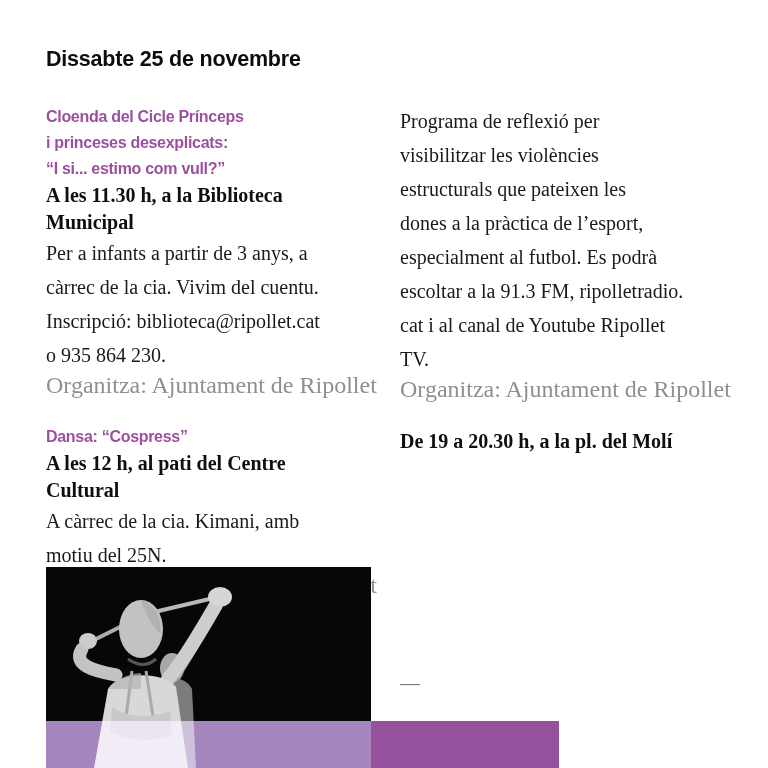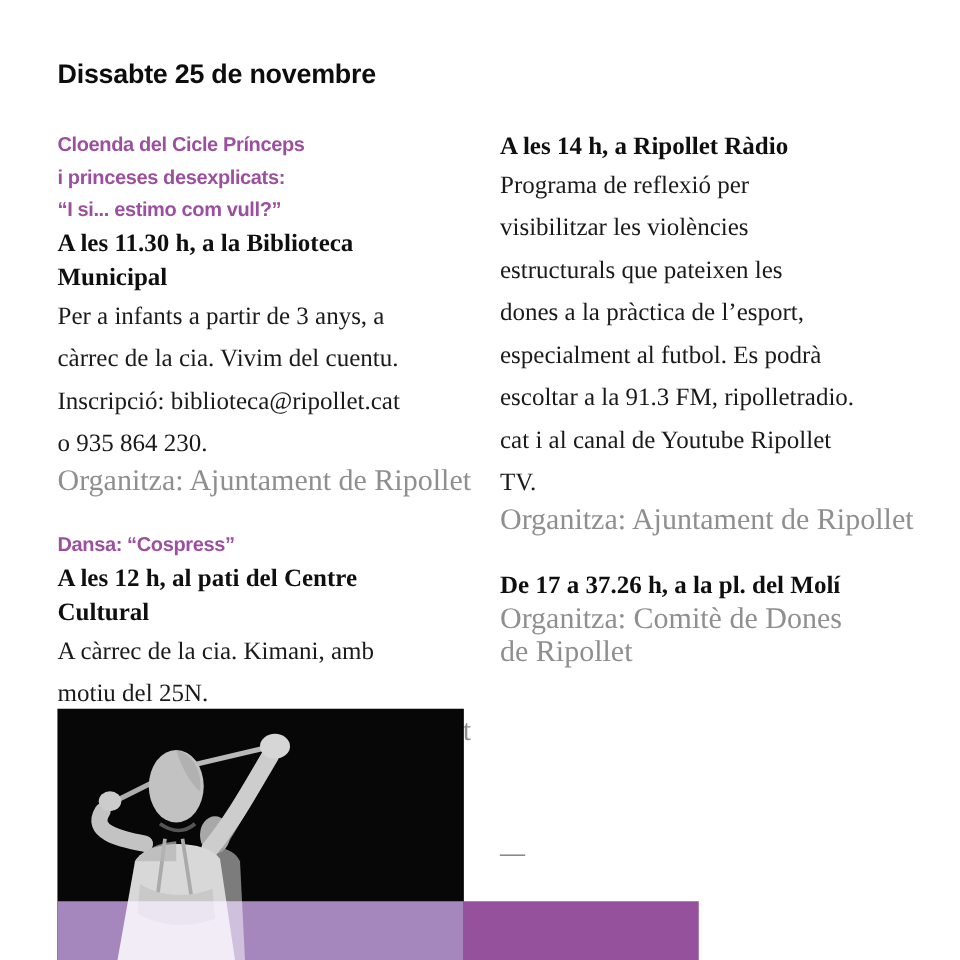--- a/index.html
+++ b/index.html
@@ -89,35 +89,32 @@
     <div class="event-when">A les 12 h, al pati del Centre
 Cultural</div>
     <div class="event-desc">A càrrec de la cia. Kimani, amb
 motiu del 25N.</div>
     <div class="event-org">Organitza: Ajuntament de Ripollet</div>
   </div>
 </div>
 
 <div id="col-right" class="column">
   <div class="event">
-    <div class="event-when">A les 14 h, a Ripollet Ràdio</div>
     <div class="event-desc">Programa de reflexió per
 visibilitzar les violències
 estructurals que pateixen les
 dones a la pràctica de l’esport,
 especialment al futbol. Es podrà
 escoltar a la 91.3 FM, ripolletradio.
 cat i al canal de Youtube Ripollet
 TV.</div>
     <div class="event-org">Organitza: Ajuntament de Ripollet</div>
   </div>
   <div class="event">
-    <div class="event-when">De 17 a 37.26 h, a la pl. del Molí</div>
-    <div class="event-org">Organitza: Comitè de Dones
-de Ripollet</div>
+    <div class="event-when">De 19 a 20.30 h, a la pl. del Molí</div>
   </div>
 </div>
 
 <div id="end-dash" class="abs">—</div>
 
 <div id="photo" class="abs">
   <svg width="325" height="201" viewBox="0 0 325 201">
     <rect width="325" height="201" fill="#070707"></rect>
 
     <path d="M104,46 L172,30" stroke="#b9b9b9" stroke-width="4" stroke-linecap="round"></path>

